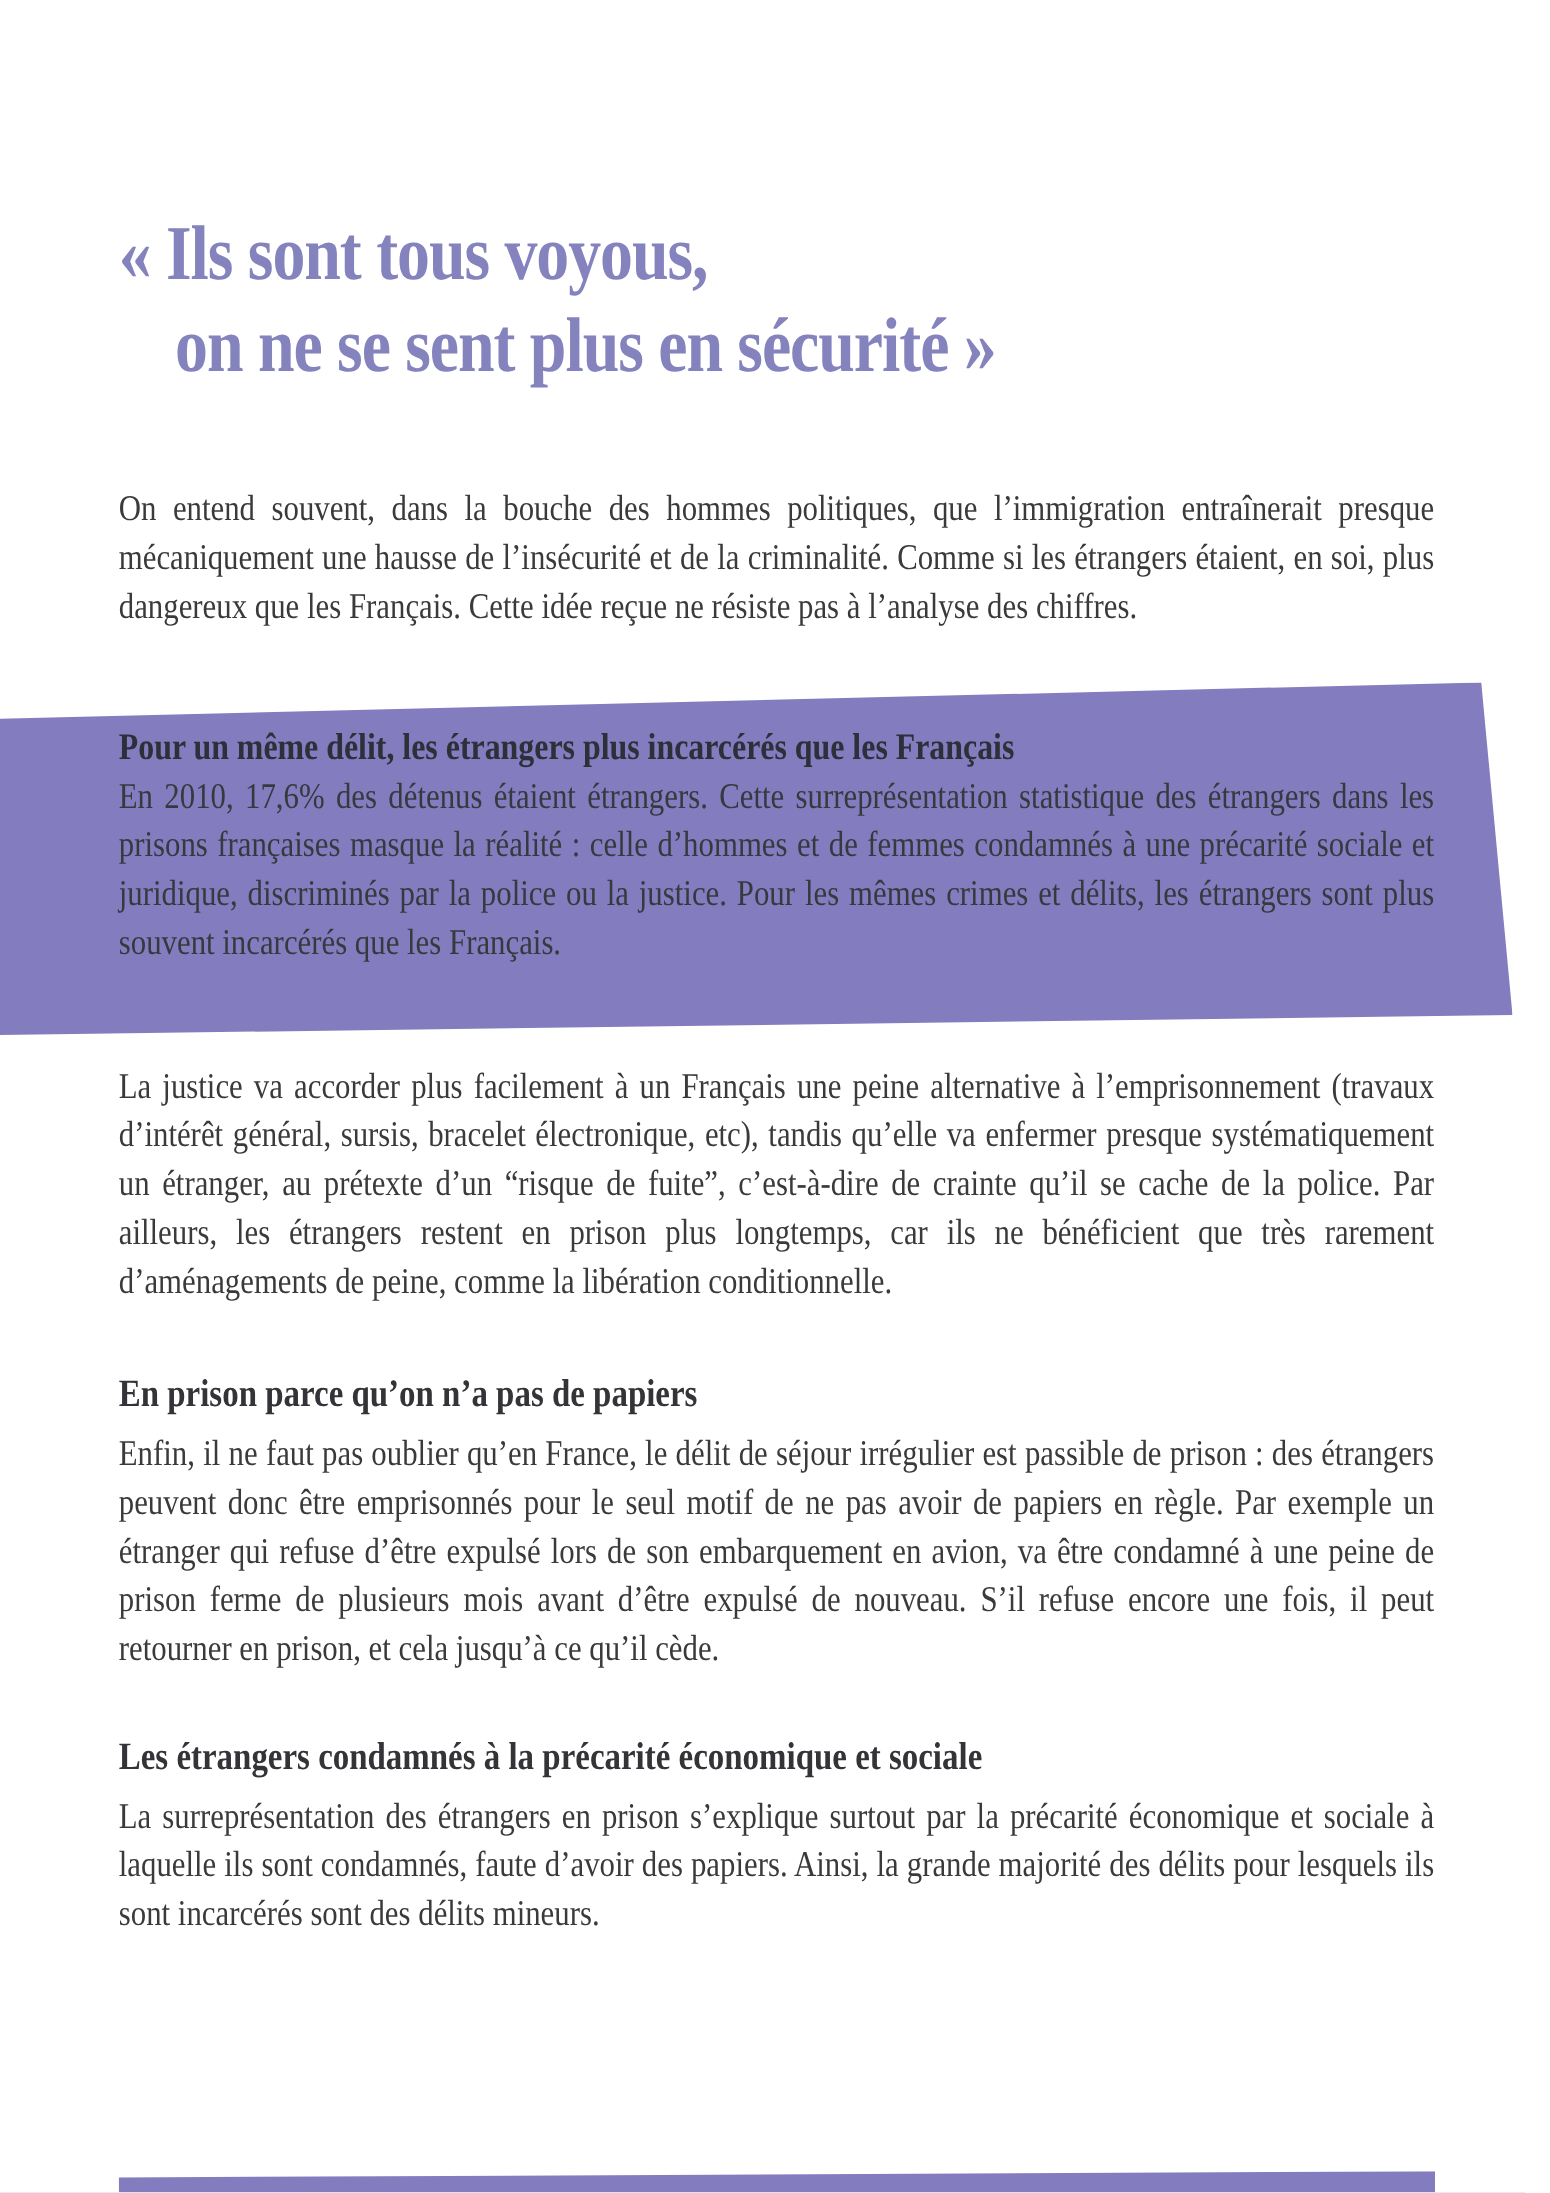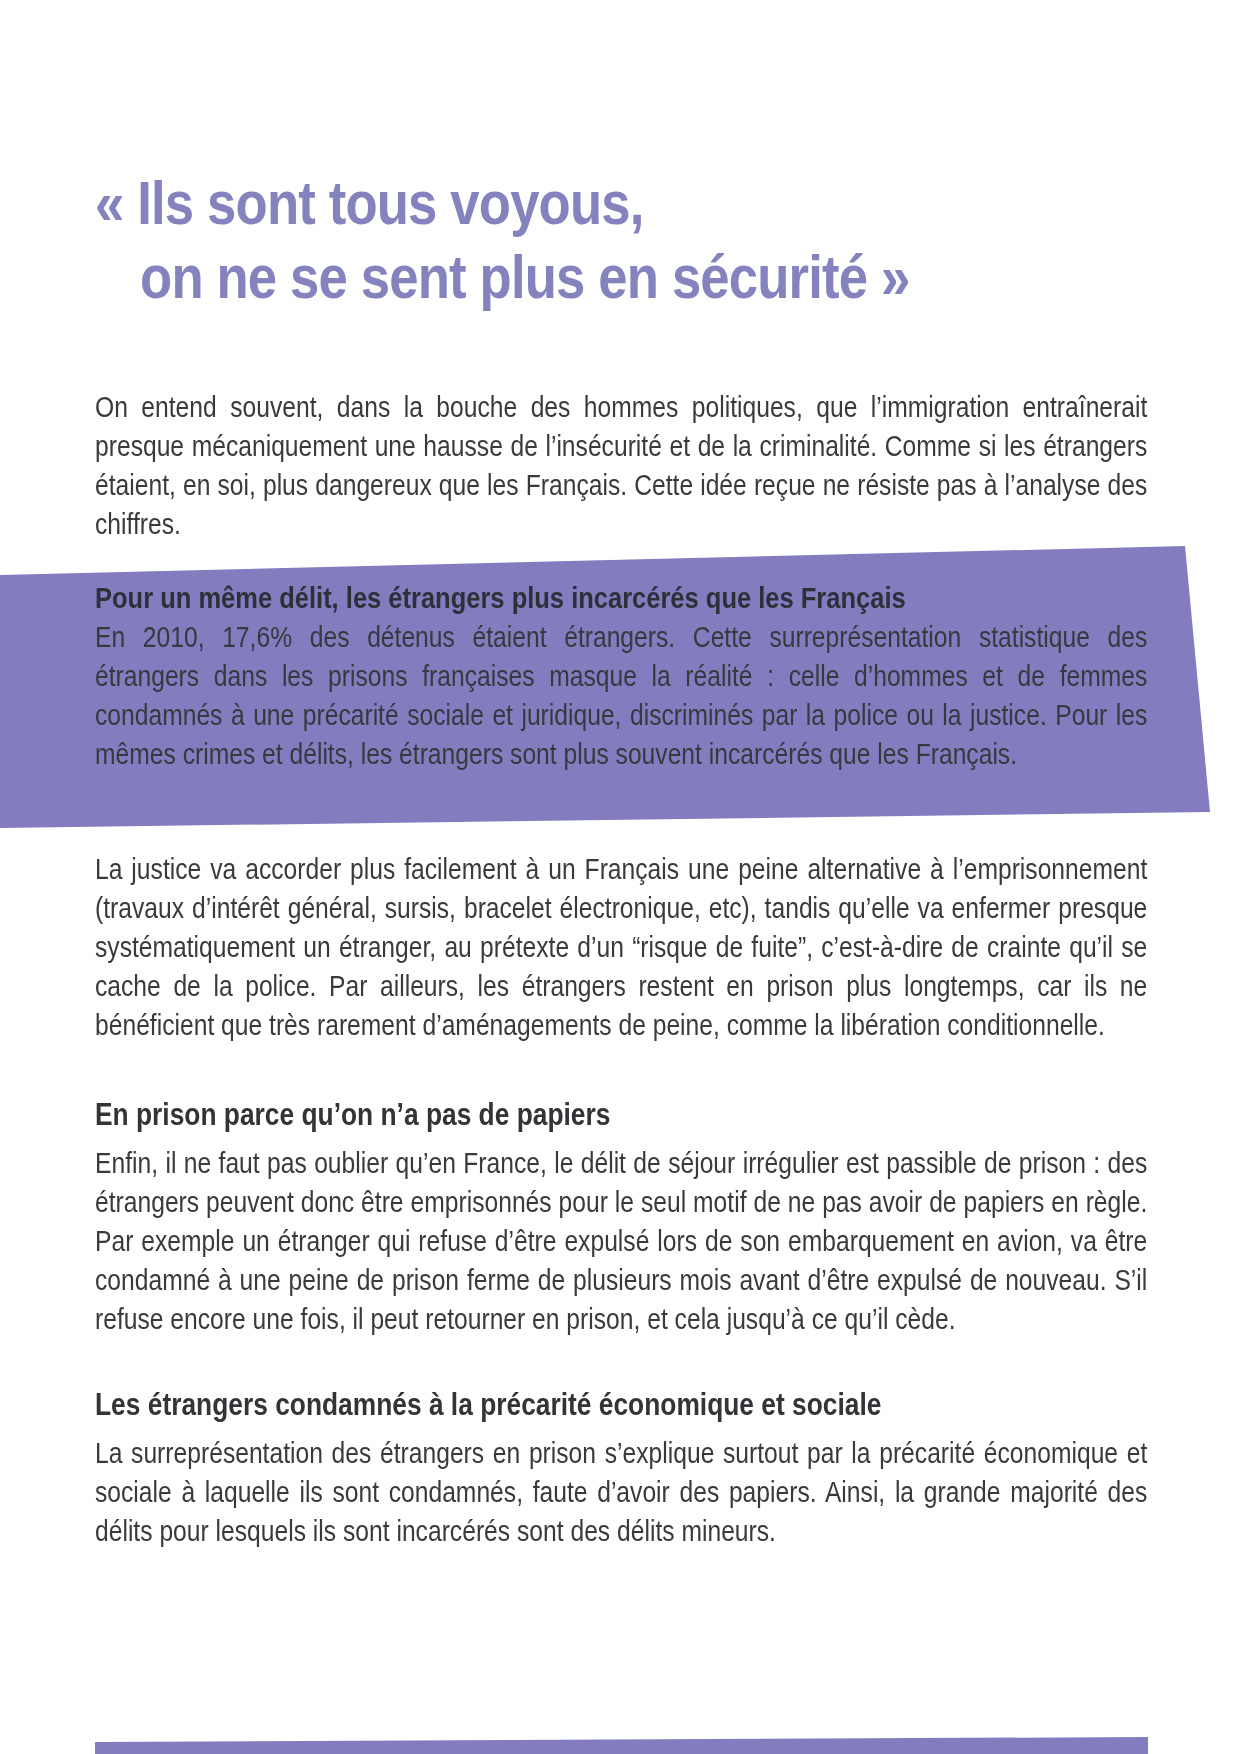--- a/index.html
+++ b/index.html
@@ -2,21 +2,21 @@
 <html><head>
 <meta charset="utf-8">
 <style>
   html,body{margin:0;padding:0;background:#ffffff;}
   .page{
     position:relative;
     width:1240px;
     height:1754px;
     background:#ffffff;
     overflow:hidden;
-    font-family:Liberation Sans, sans-serif;
+    font-family:Liberation Serif, serif;
   }
   
   .hl-bg{
     position:absolute;left:0;top:0;width:1240px;height:1754px;
     background:#837cbf;
     clip-path:polygon(0 575px,1185px 546px,1210px 812px,0 828px);
   }
   
   .hl-bg-bottom{
     position:absolute;left:0;top:0;width:1240px;height:1754px;

